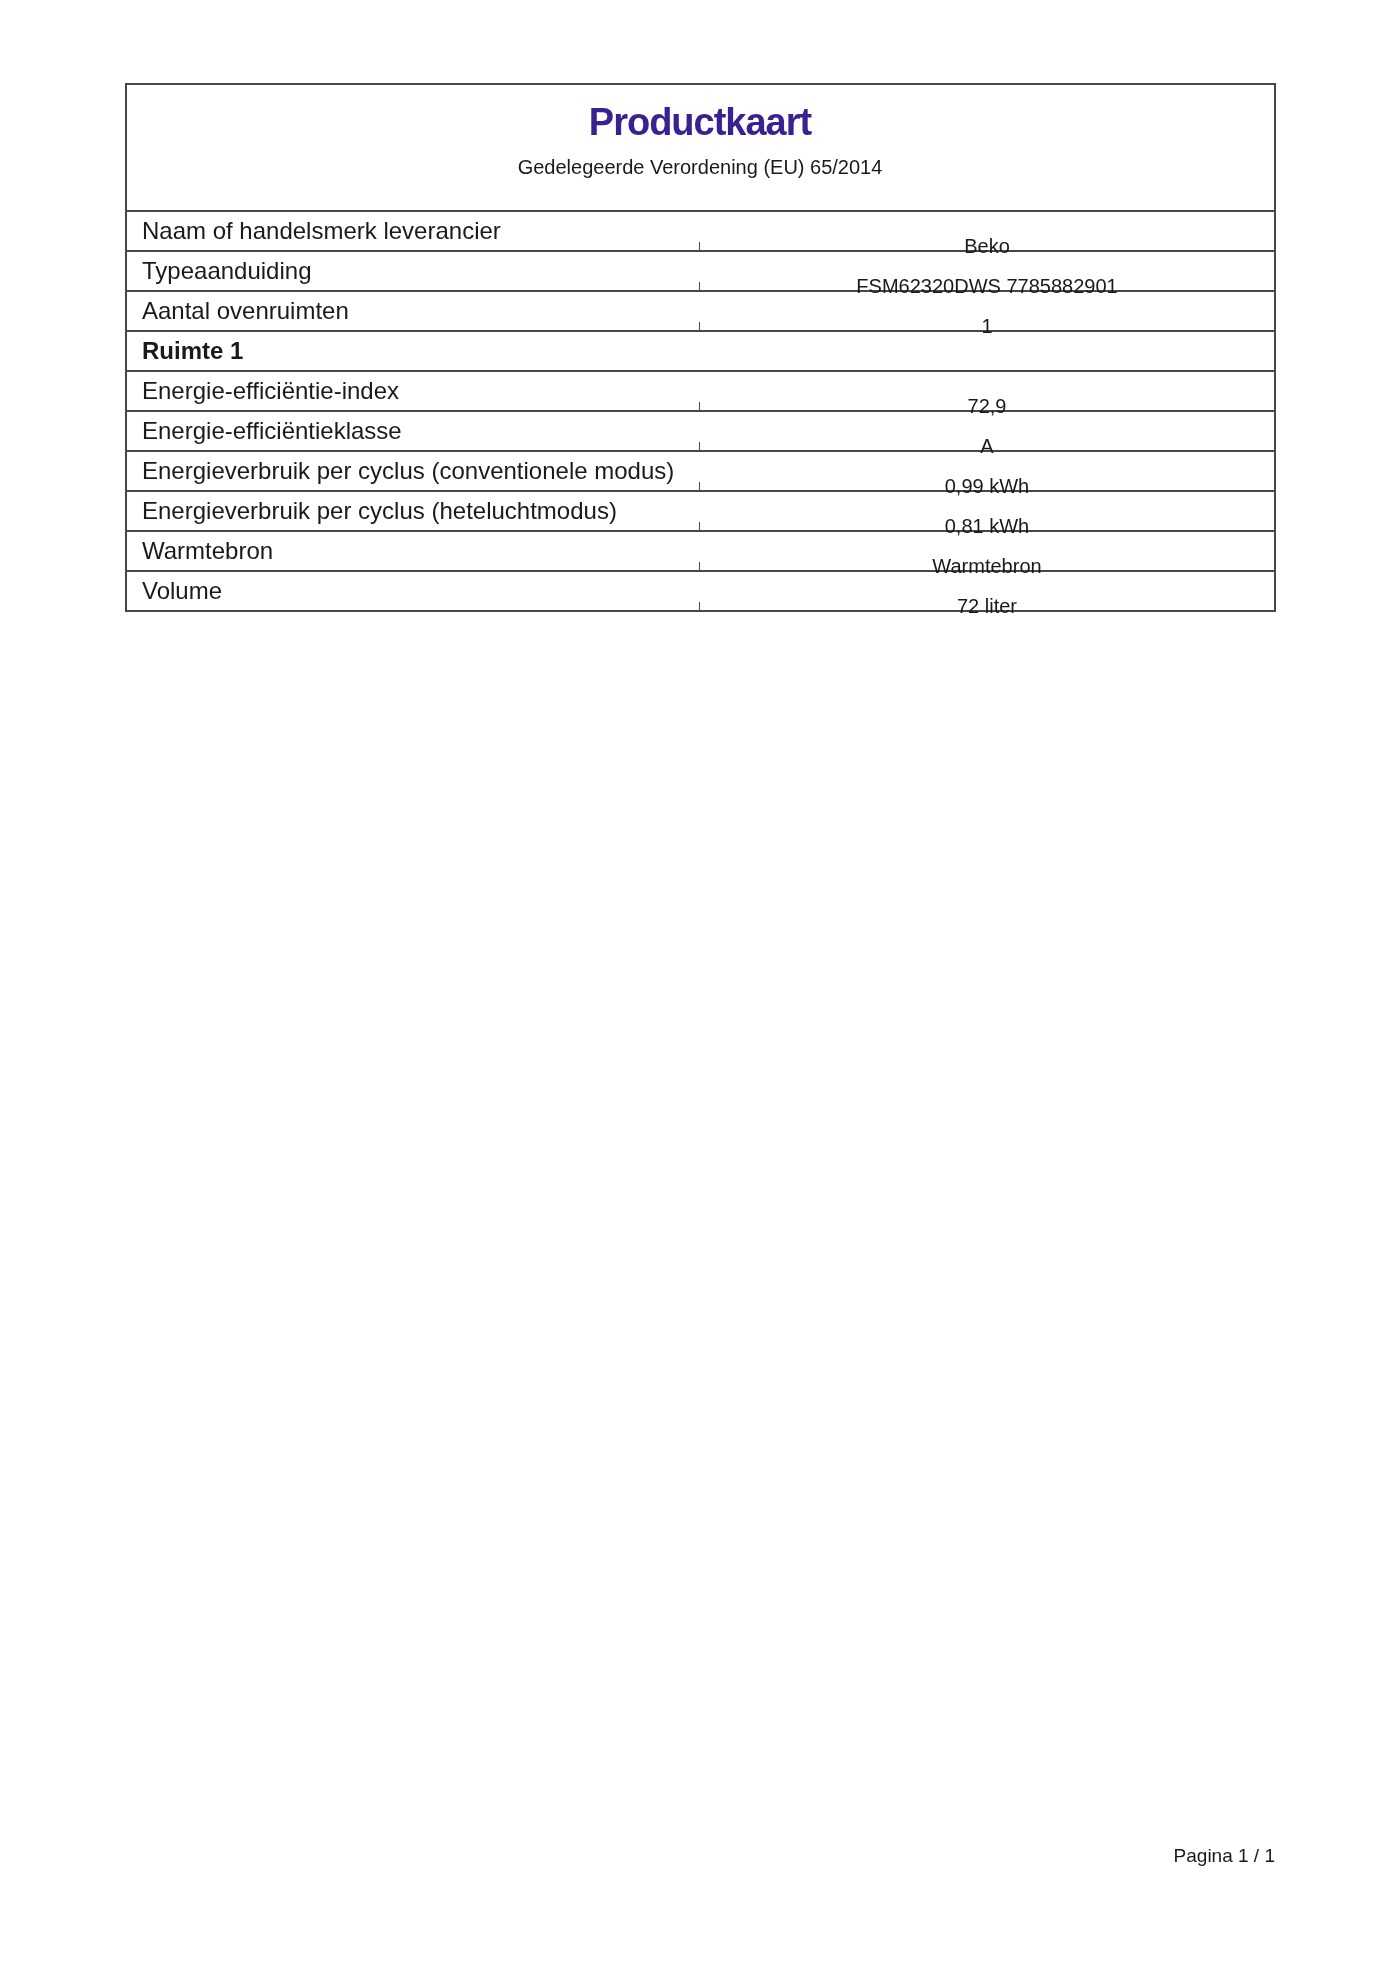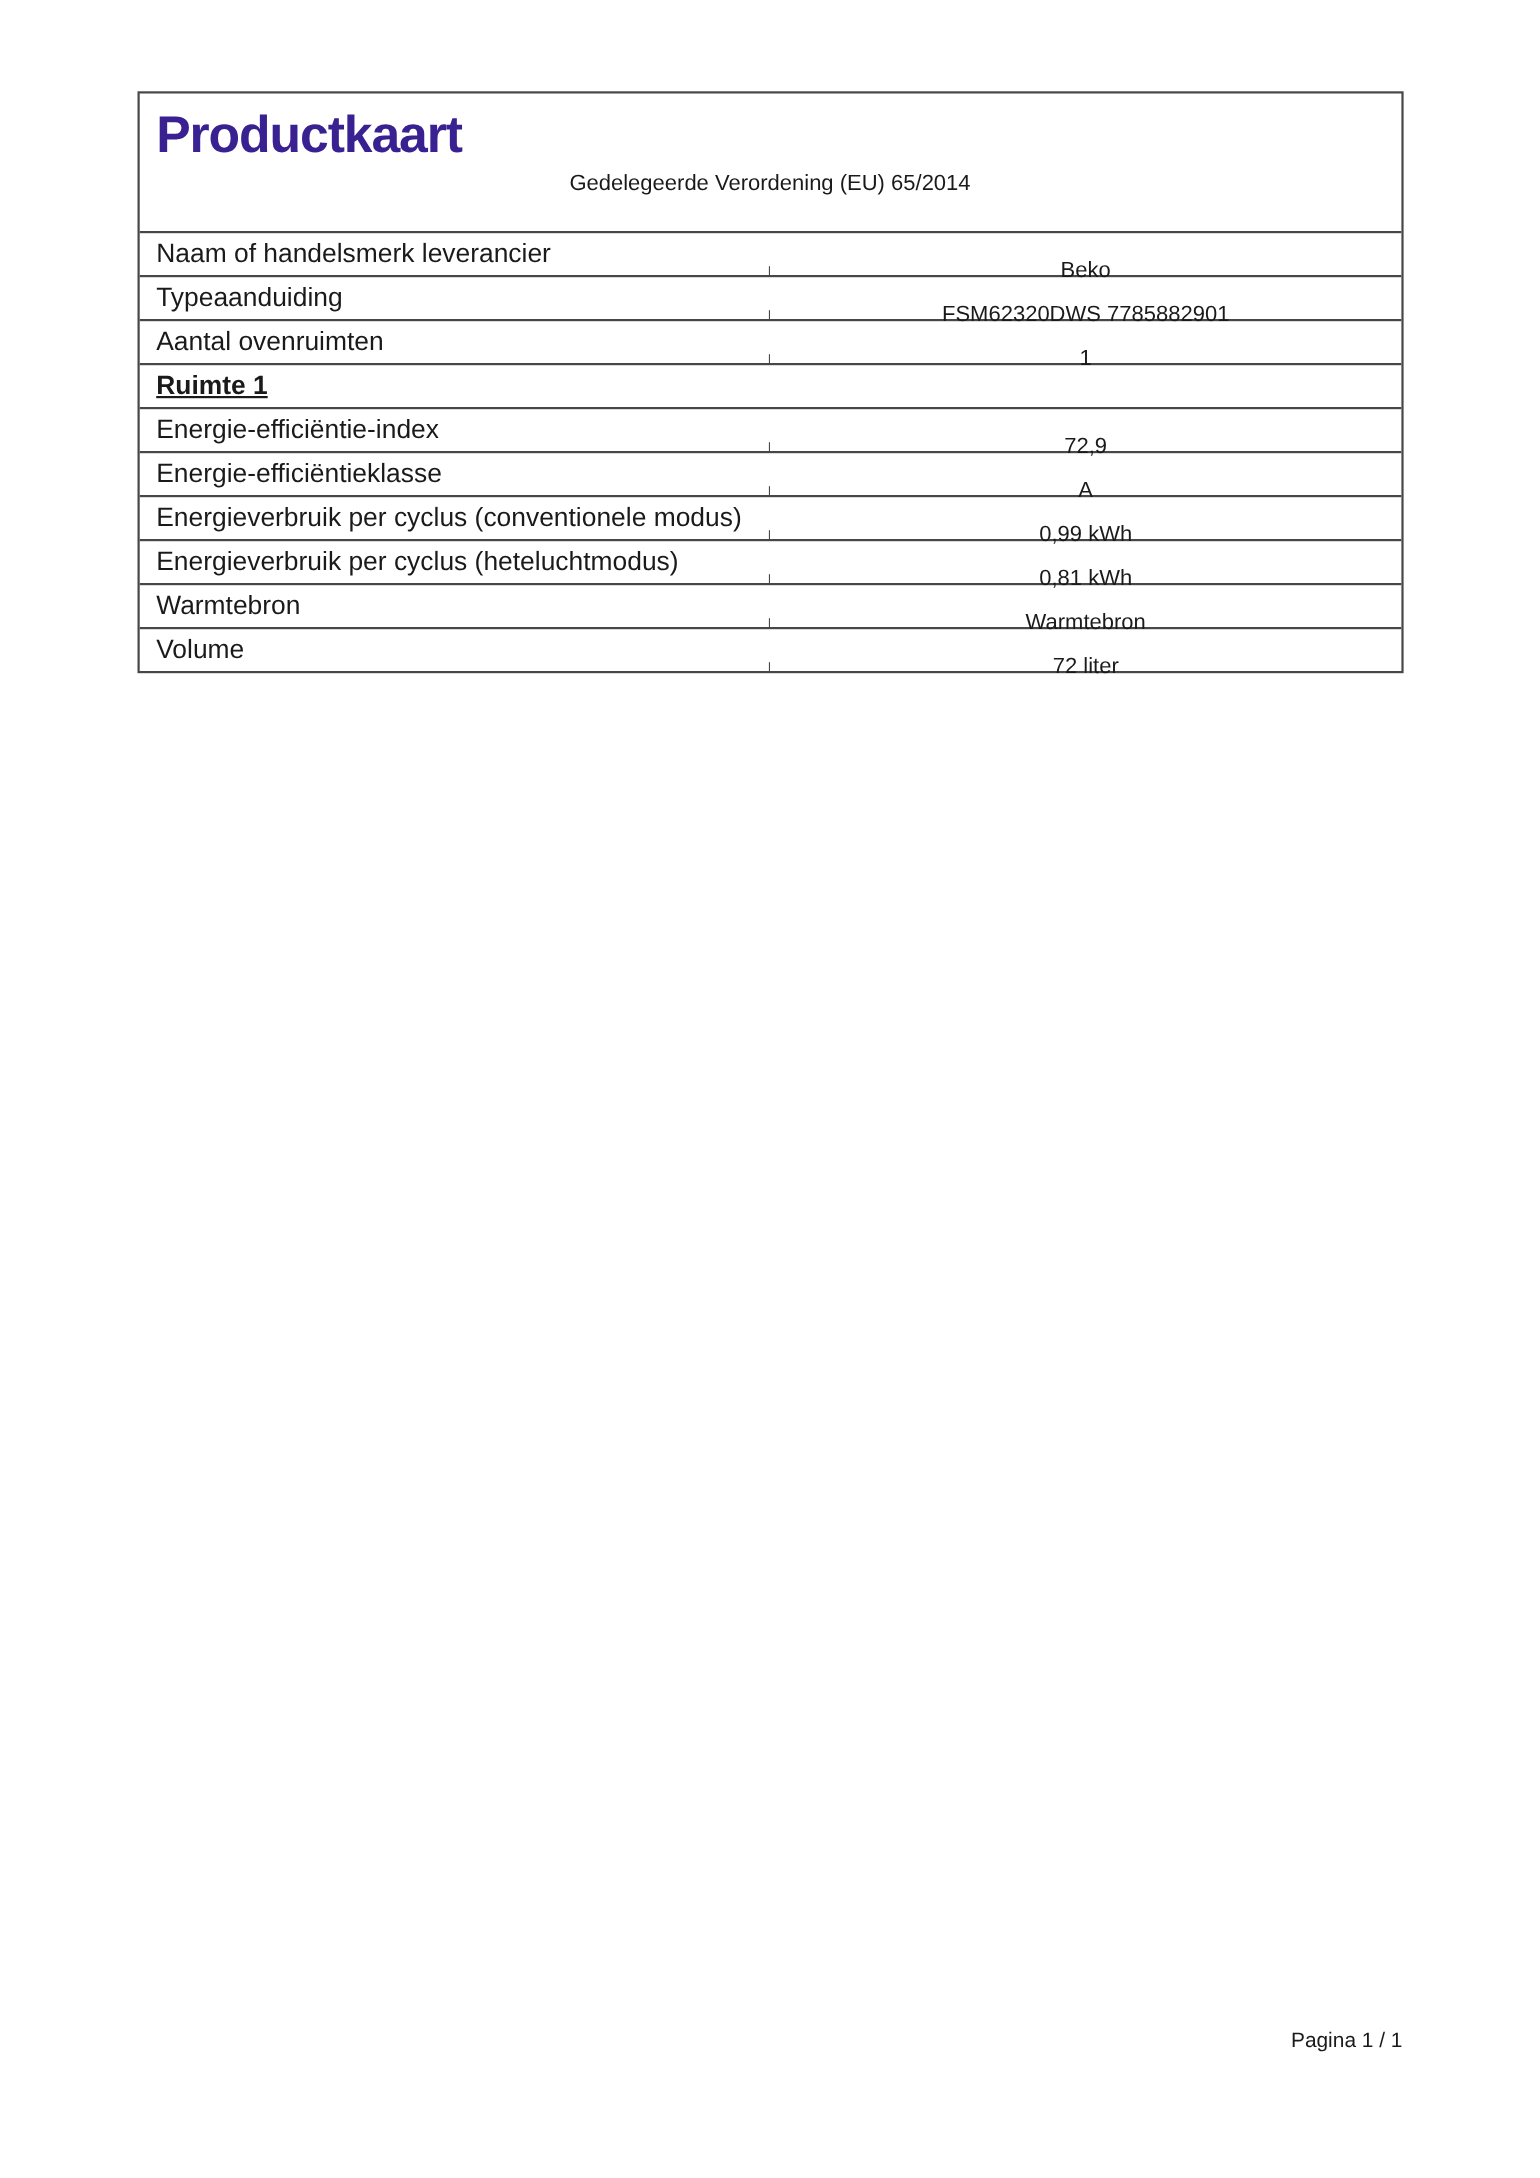--- a/index.html
+++ b/index.html
@@ -16,25 +16,26 @@
     left: 125px; top: 83px;
     width: 1151px;
     border: 2px solid var(--border-color, #474747);
     background: #ffffff;
   }
   .header-section {
     height: 125px;
     padding: 8px 16px 0 15px;
   }
   .doc-title {
-    font-size: 47px;
+    font-size: 38px;
     font-weight: bold;
     letter-spacing: -1px;
     line-height: 58px;
     color: var(--title-color, #3a2191);
+    text-align: center;
   }
   .doc-subtitle {
     margin-top: 4px;
     font-size: 20px;
     line-height: 24px;
     color: #1a1a1a;
     text-align: center;
   }
   .row {
     display: flex;
@@ -55,21 +56,20 @@
     align-items: center;
     justify-content: center;
     border-left: 1px solid var(--border-color, #474747);
     font-size: 20px;
     font-weight: normal;
     margin-top: 30px;
   }
   .row.section .cell-label {
     flex: 1 1 auto;
     font-weight: bold;
-    text-decoration: underline;
   }
   .page-footer {
     position: absolute;
     top: 1845px;
     right: 125px;
     font-size: 19px;
     color: #1a1a1a;
   }
 </style>
 </head>

